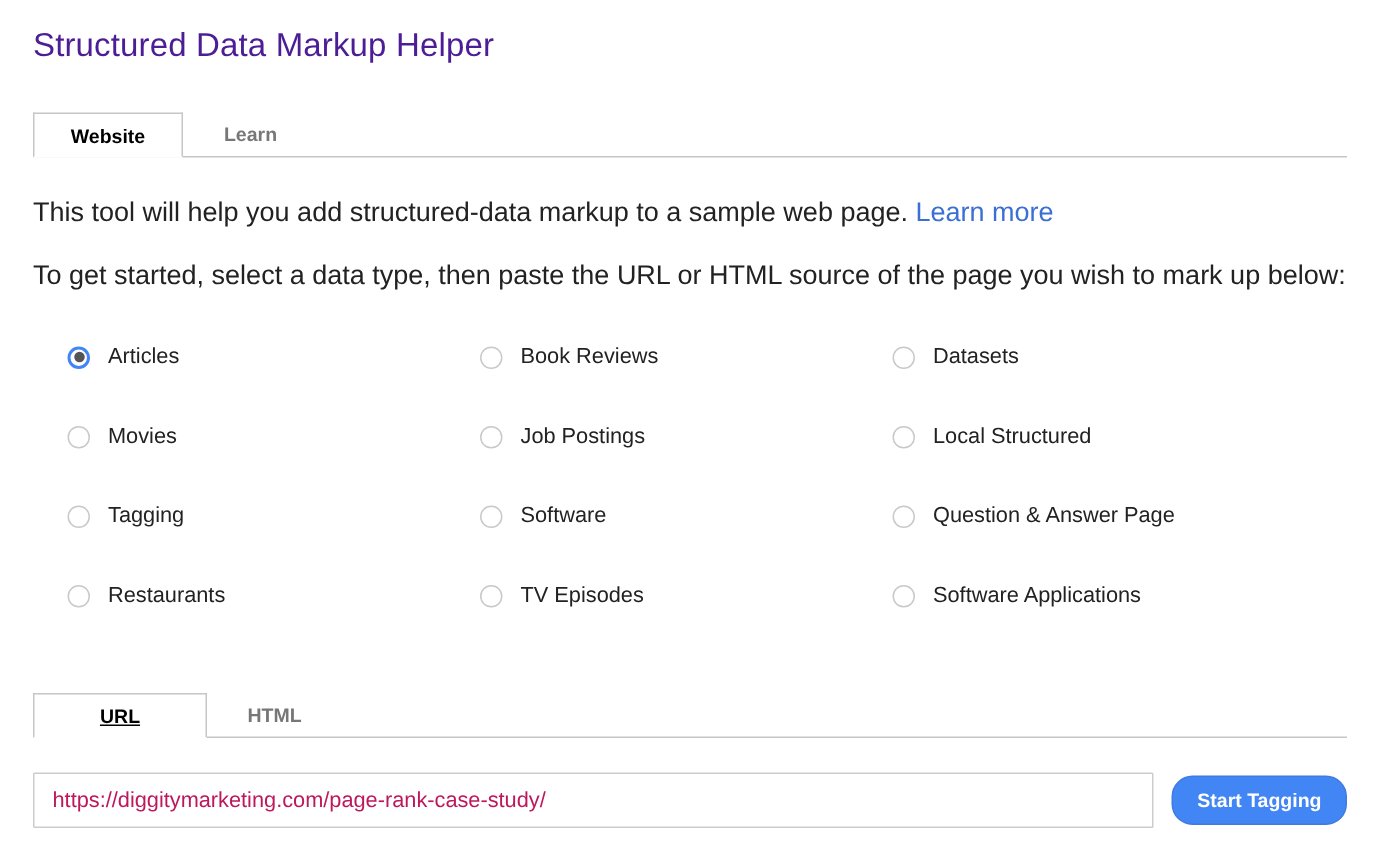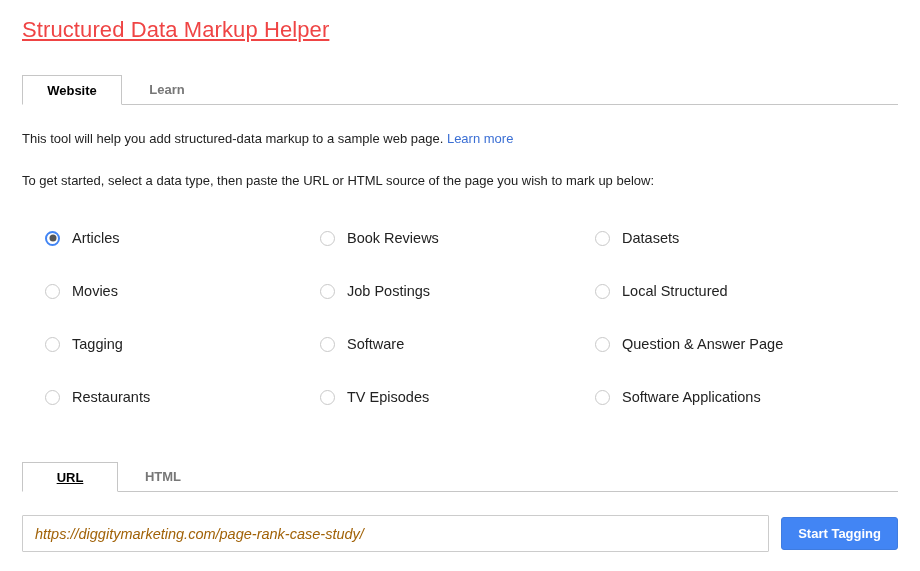--- a/index.html
+++ b/index.html
@@ -16,24 +16,23 @@
     position: relative;
   }
 
   
   .page-title {
     position: absolute;
     left: 22px;
     top: 17px;
     font-size: 22px;
     font-weight: 400;
-    color: #ef4444;
+    color: #4c1d95;
     letter-spacing: 0.1px;
     white-space: nowrap;
-    text-decoration: underline;
   }
 
   
   .tabstrip {
     position: absolute;
     left: 22px;
     top: 75px;
     width: 876px;
     height: 30px;
     border-bottom: 1px solid #c6c6c6;
@@ -65,21 +64,21 @@
     border-bottom: 1px solid #ffffff;
     margin-bottom: -1px;
   }
   .tab-website { width: 100px; }
   .tab-email   { width: 90px; }
 
   
   .intro {
     position: absolute;
     left: 22px;
-    font-size: 13px;
+    font-size: 18px;
     color: #222222;
     white-space: nowrap;
     text-align: center;
   }
   .intro-1 { top: 131px; }
   .intro-2 { top: 173px; }
   .learn-more {
     color: #3b6fd4;
     text-decoration: none;
     cursor: pointer;
@@ -143,57 +142,56 @@
     width: 876px;
     height: 31px;
     border-bottom: 1px solid #c6c6c6;
     box-sizing: border-box;
   }
   .source-tabstrip .tabs-row {
     display: flex;
     align-items: flex-end;
     height: 100%;
   }
-  .tab-url  { width: 96px; text-decoration: underline; }
+  .tab-url  { width: 116px; text-decoration: underline; }
   .tab-html { width: 90px; }
 
   
   .input-row {
     position: absolute;
     left: 22px;
     top: 515px;
     width: 876px;
     display: flex;
     align-items: flex-start;
   }
   .url-input {
     width: 753px;
     height: 37px;
     box-sizing: border-box;
     border: 1px solid #cccccc;
     border-radius: 1px;
     padding: 0 12px;
     font-family: "Liberation Sans", sans-serif;
     font-size: 14.5px;
-    color: #a16207;
+    color: #be185d;
     background: #ffffff;
     outline: none;
-    font-style: italic;
   }
   .start-btn {
     margin-left: 12px;
     height: 33px;
     padding: 0 16px;
     background: #4285f4;
     color: #ffffff;
     font-family: "Liberation Sans", sans-serif;
     font-size: 13px;
     font-weight: bold;
     border: 1px solid #3f7ce0;
-    border-radius: 3px;
+    border-radius: 14px;
     cursor: pointer;
     white-space: nowrap;
     margin-top: 2px;
   }
 </style>
 </head>
 <body>
 
 <div class="page-title">Structured Data Markup Helper</div>
 

